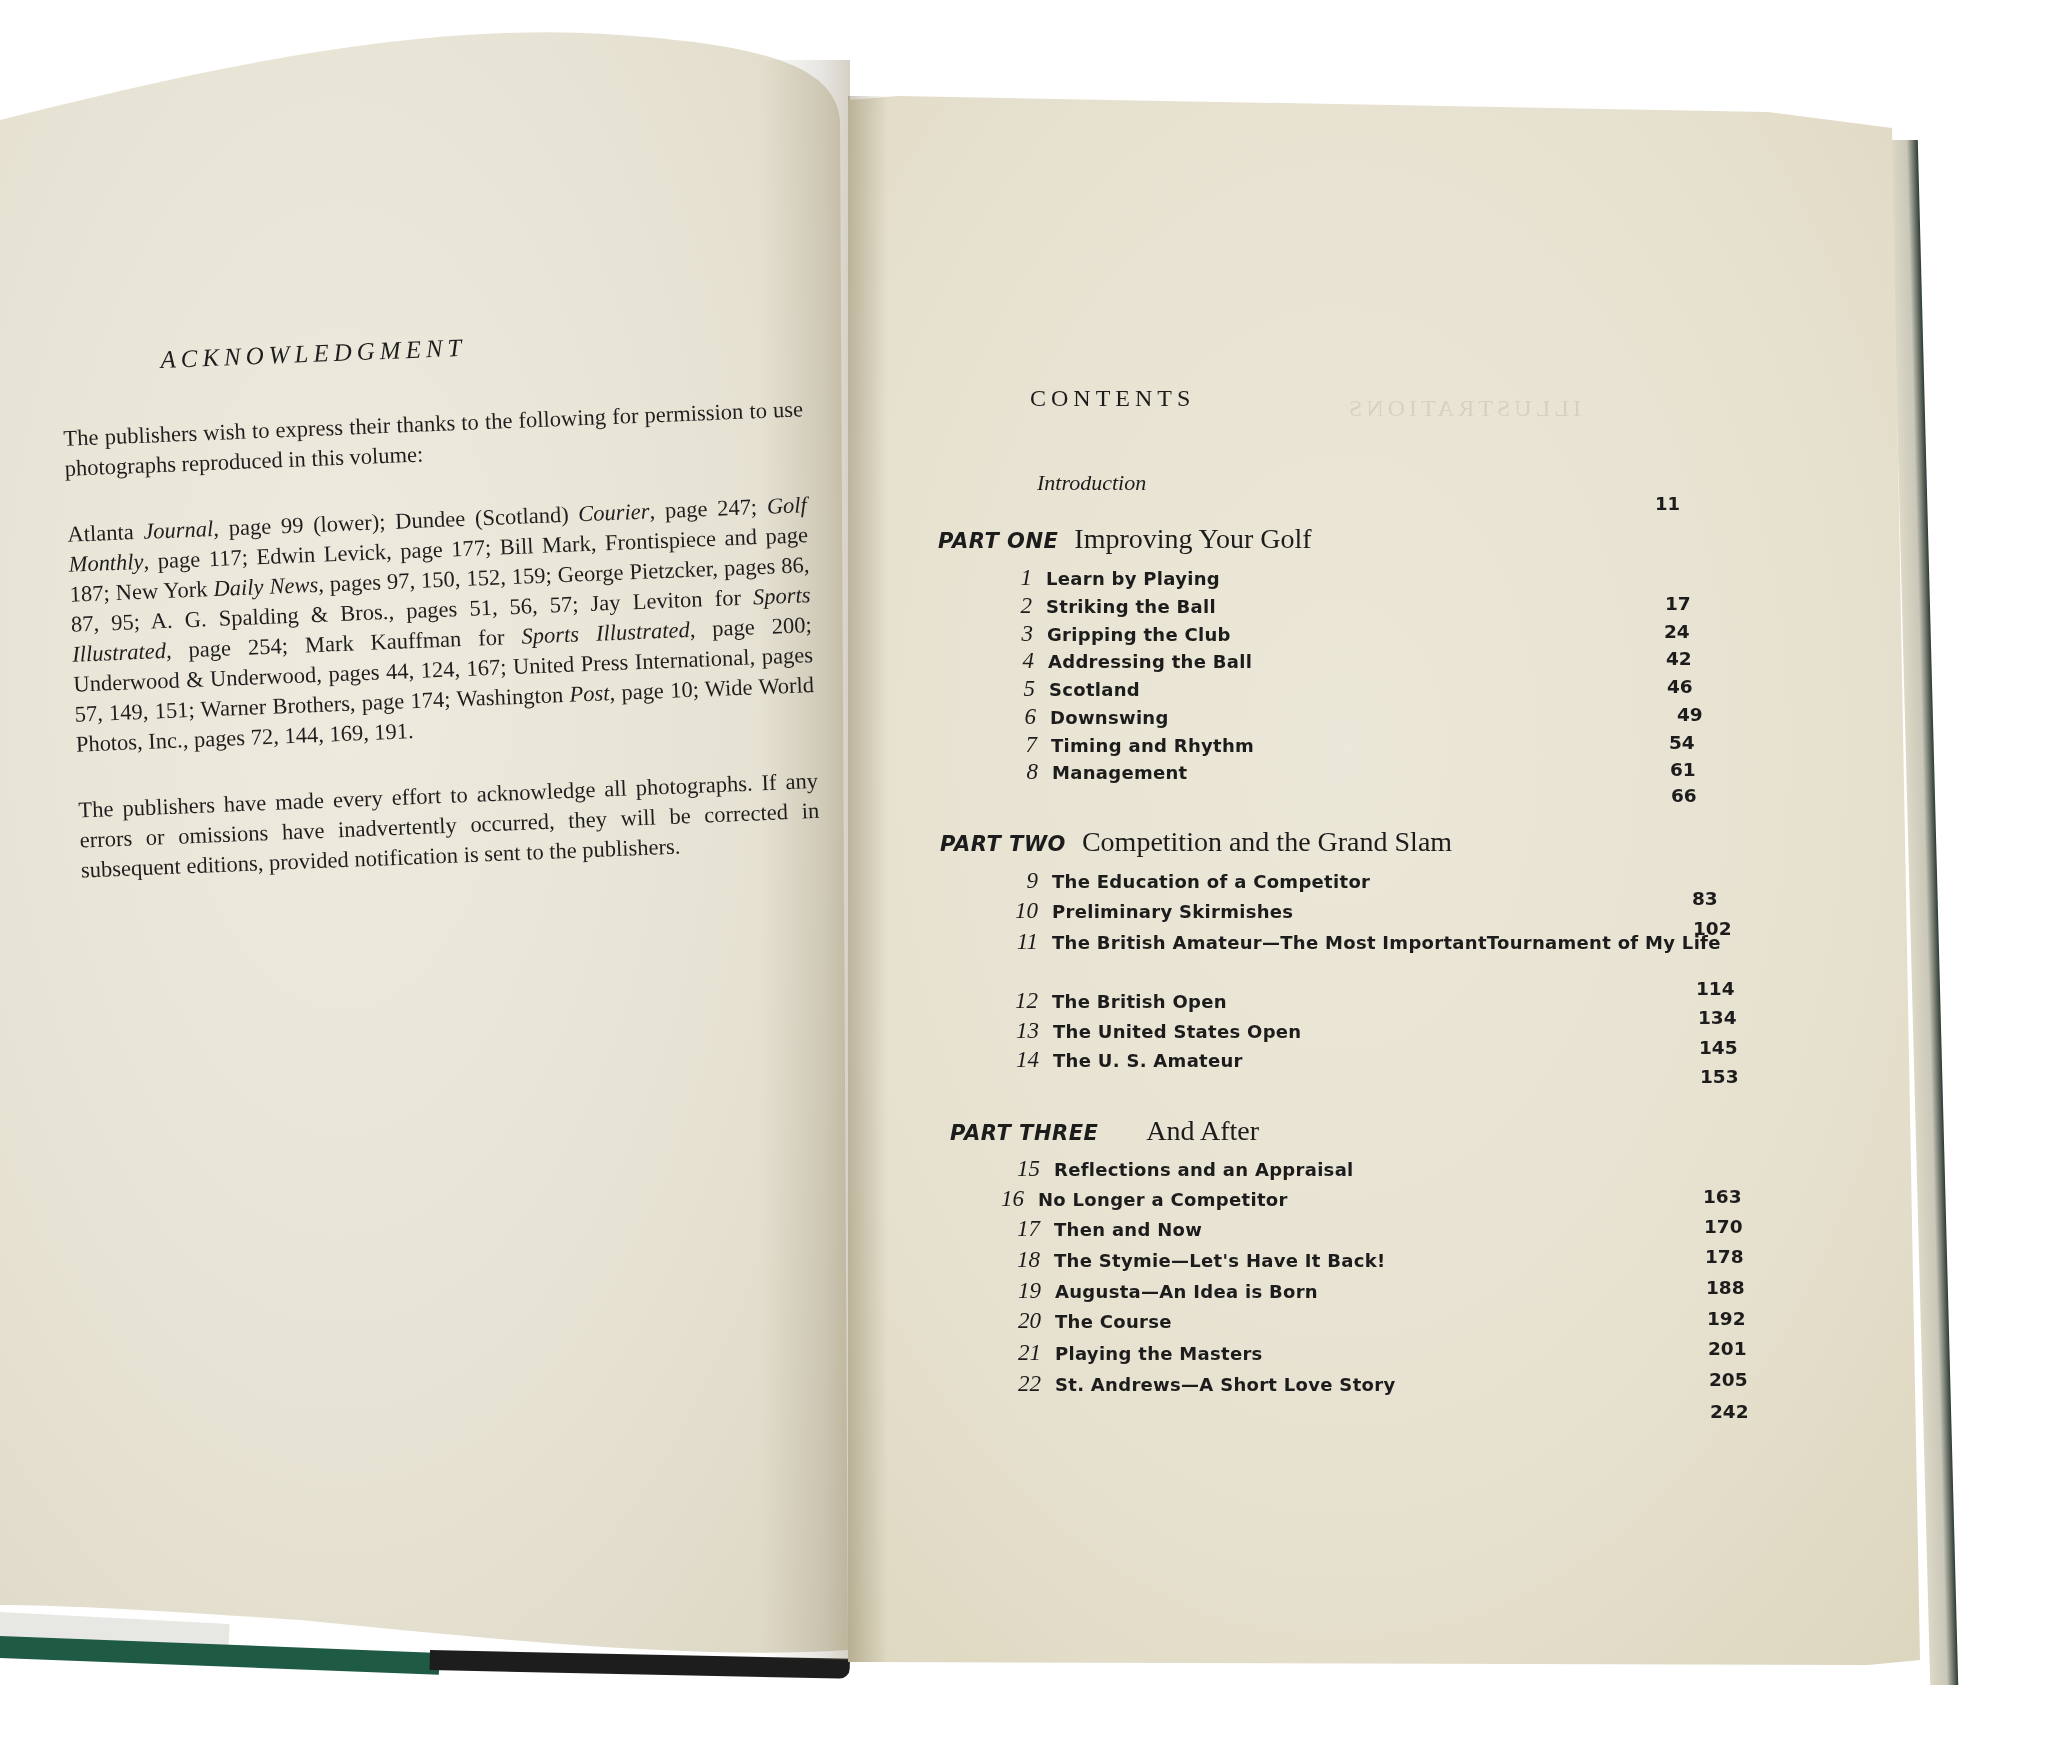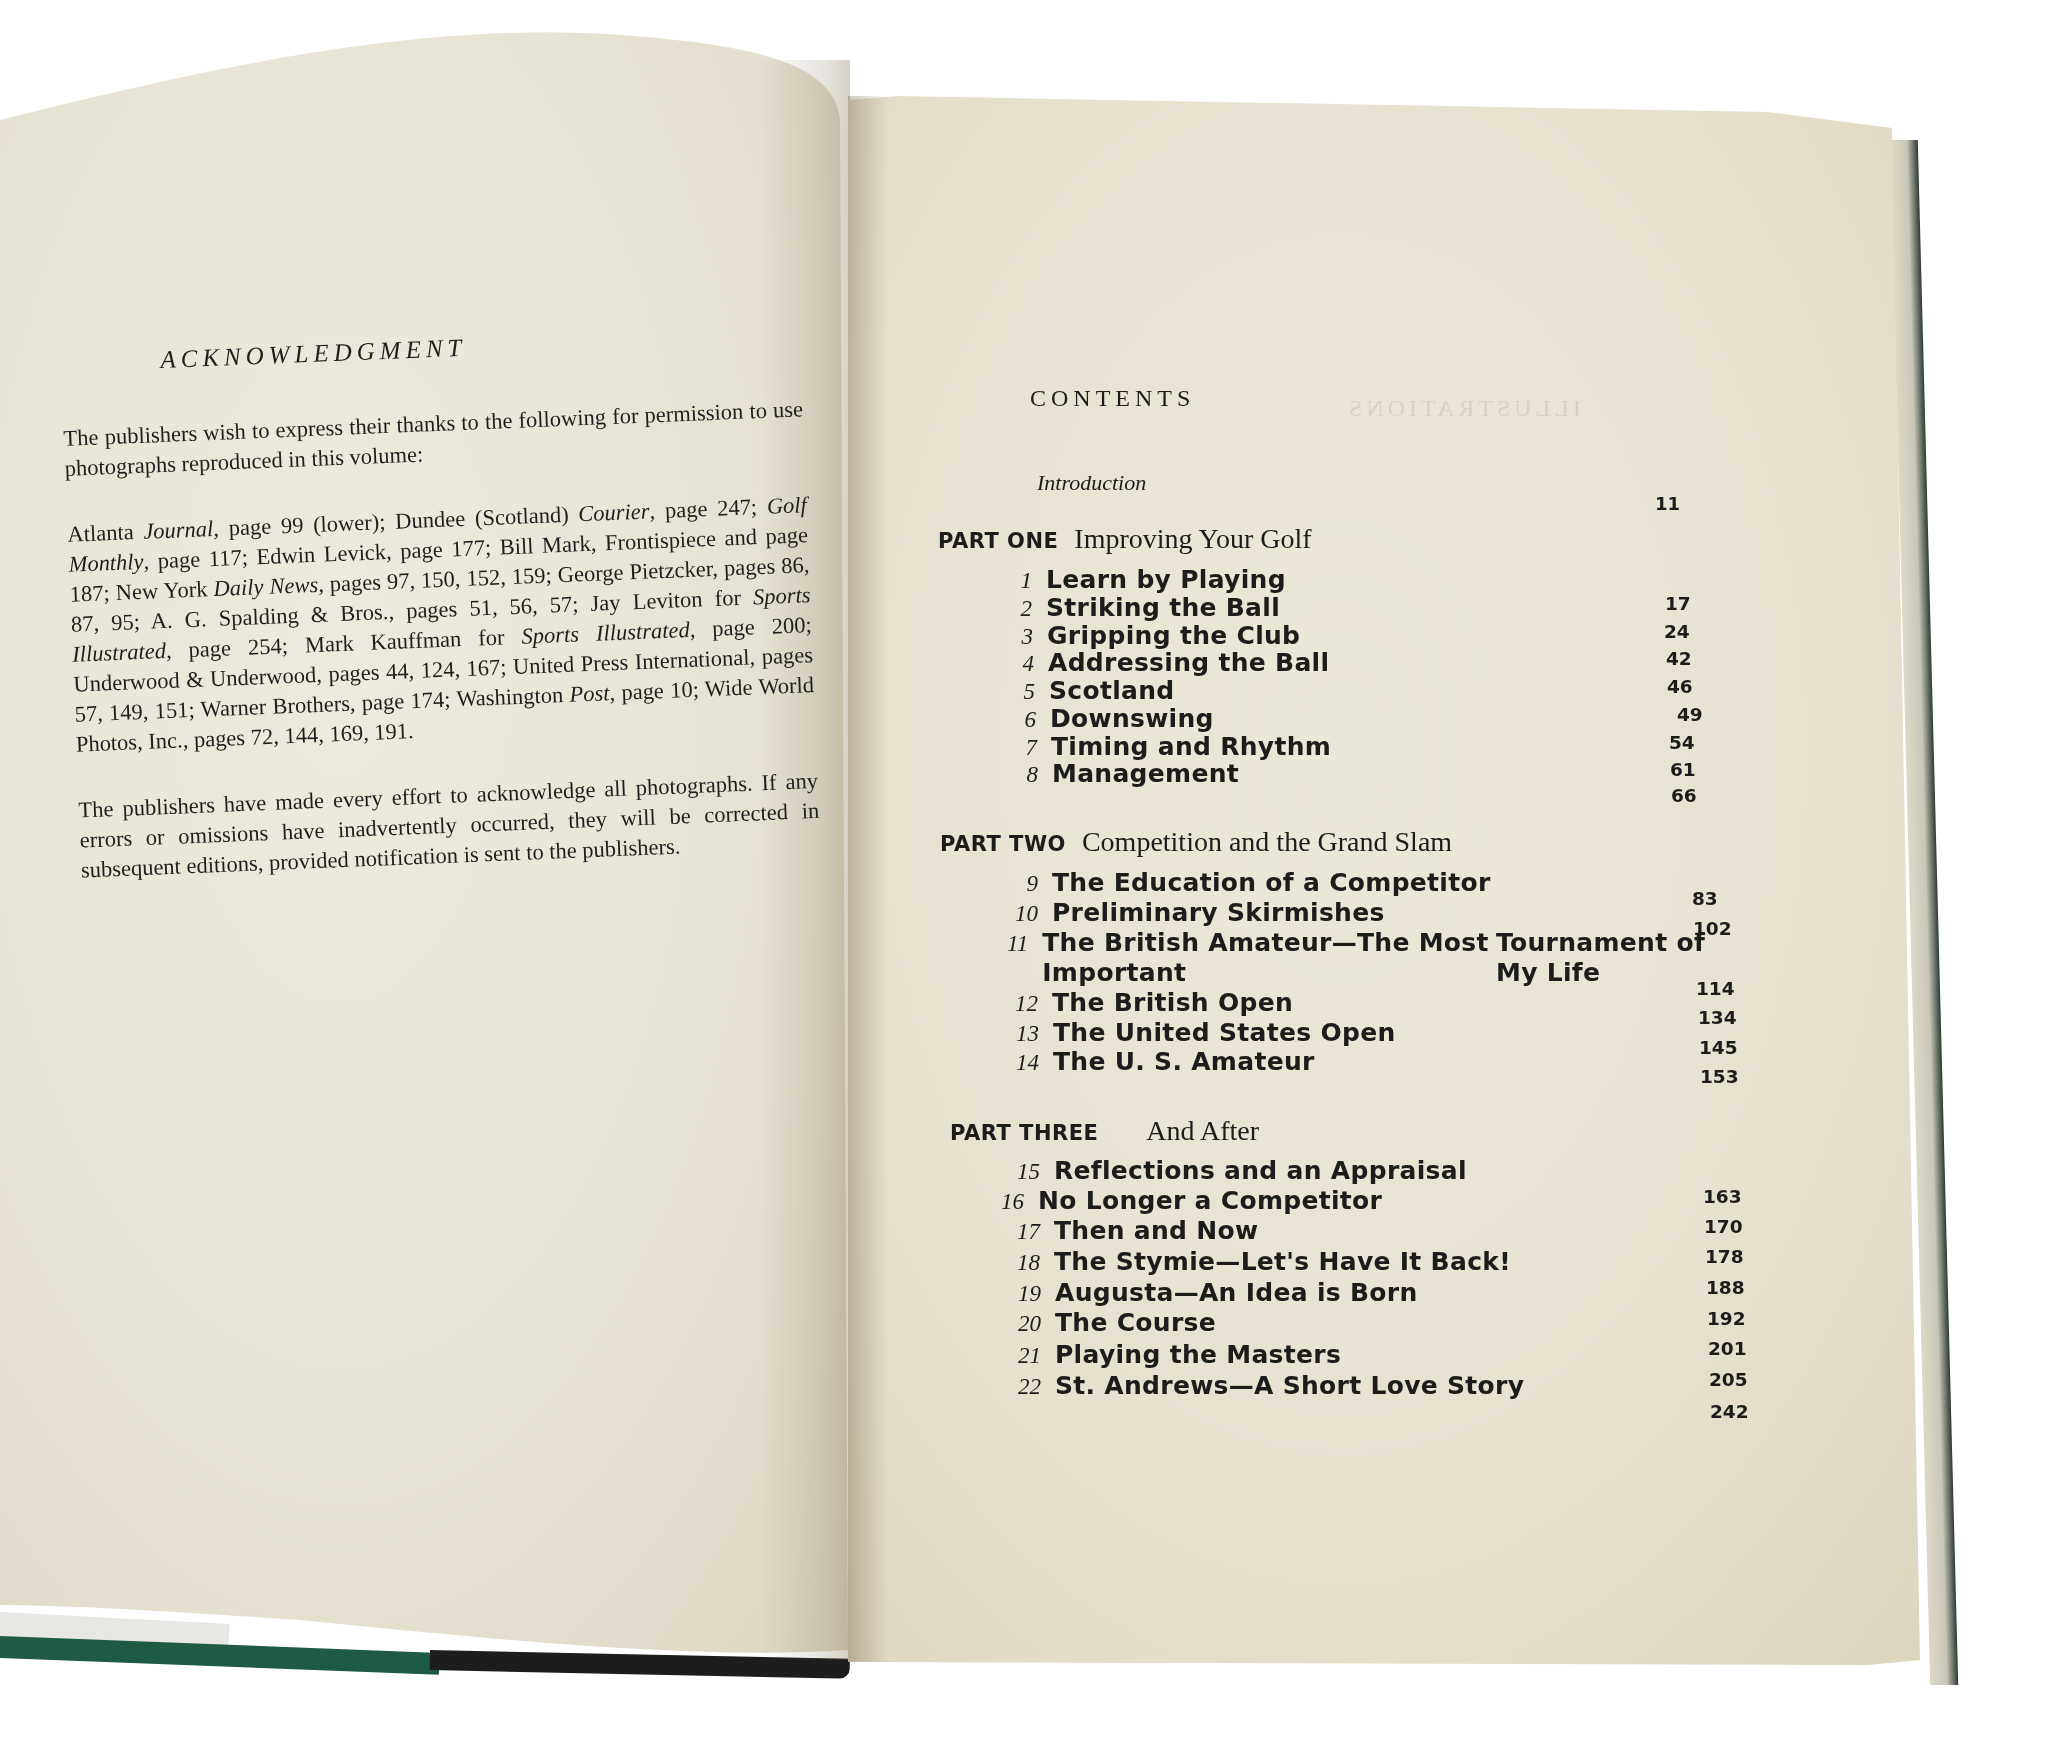--- a/index.html
+++ b/index.html
@@ -66,27 +66,27 @@
     
     .toc { position:absolute; left:940px; top:380px; width:800px; color:#1c1c1c; }
     .toc-title { font-size:24px; letter-spacing:5px; margin:0 0 0 90px; font-weight:normal; position:absolute; top:5px; }
     .intro {
       position:absolute; left:97px; top:90px; font-style:italic; font-size:22px;
     }
     .intro-page { position:absolute; left:715px; top:113px; font-family:"DejaVu Sans", sans-serif; font-weight:bold; font-size:18px; }
     .part {
       position:absolute; left:0; display:flex; align-items:baseline; gap:16px;
     }
-    .part-label { font-family:"DejaVu Sans", sans-serif; font-weight:bold; font-size:21px; letter-spacing:0.5px; }
+    .part-label { font-family:"DejaVu Sans", sans-serif; font-style:italic; font-weight:bold; font-size:21px; letter-spacing:0.5px; }
     .part-title { font-size:28px; font-family:"Liberation Serif", serif; }
     .ch {
       position:absolute; display:flex; align-items:baseline;
     }
     .ch-num { width:40px; text-align:right; font-style:italic; font-size:23px; margin-right:14px; font-family:"Liberation Serif", serif; }
-    .ch-title { font-family:"DejaVu Sans", sans-serif; font-weight:bold; font-size:25px; letter-spacing:0.3px; }
+    .ch-title { font-family:"DejaVu Sans", sans-serif; font-weight:bold; font-size:18px; letter-spacing:0.3px; }
     .ch-page { position:absolute; font-family:"DejaVu Sans", sans-serif; font-weight:bold; font-size:18.5px; }
   </style>
 </head>
 <body>
 
 <div class="book">
   <div class="jacket-flap"></div>
   <div class="cover-green"></div>
   <div class="cover-dark"></div>
   <div class="right-spine"></div>

